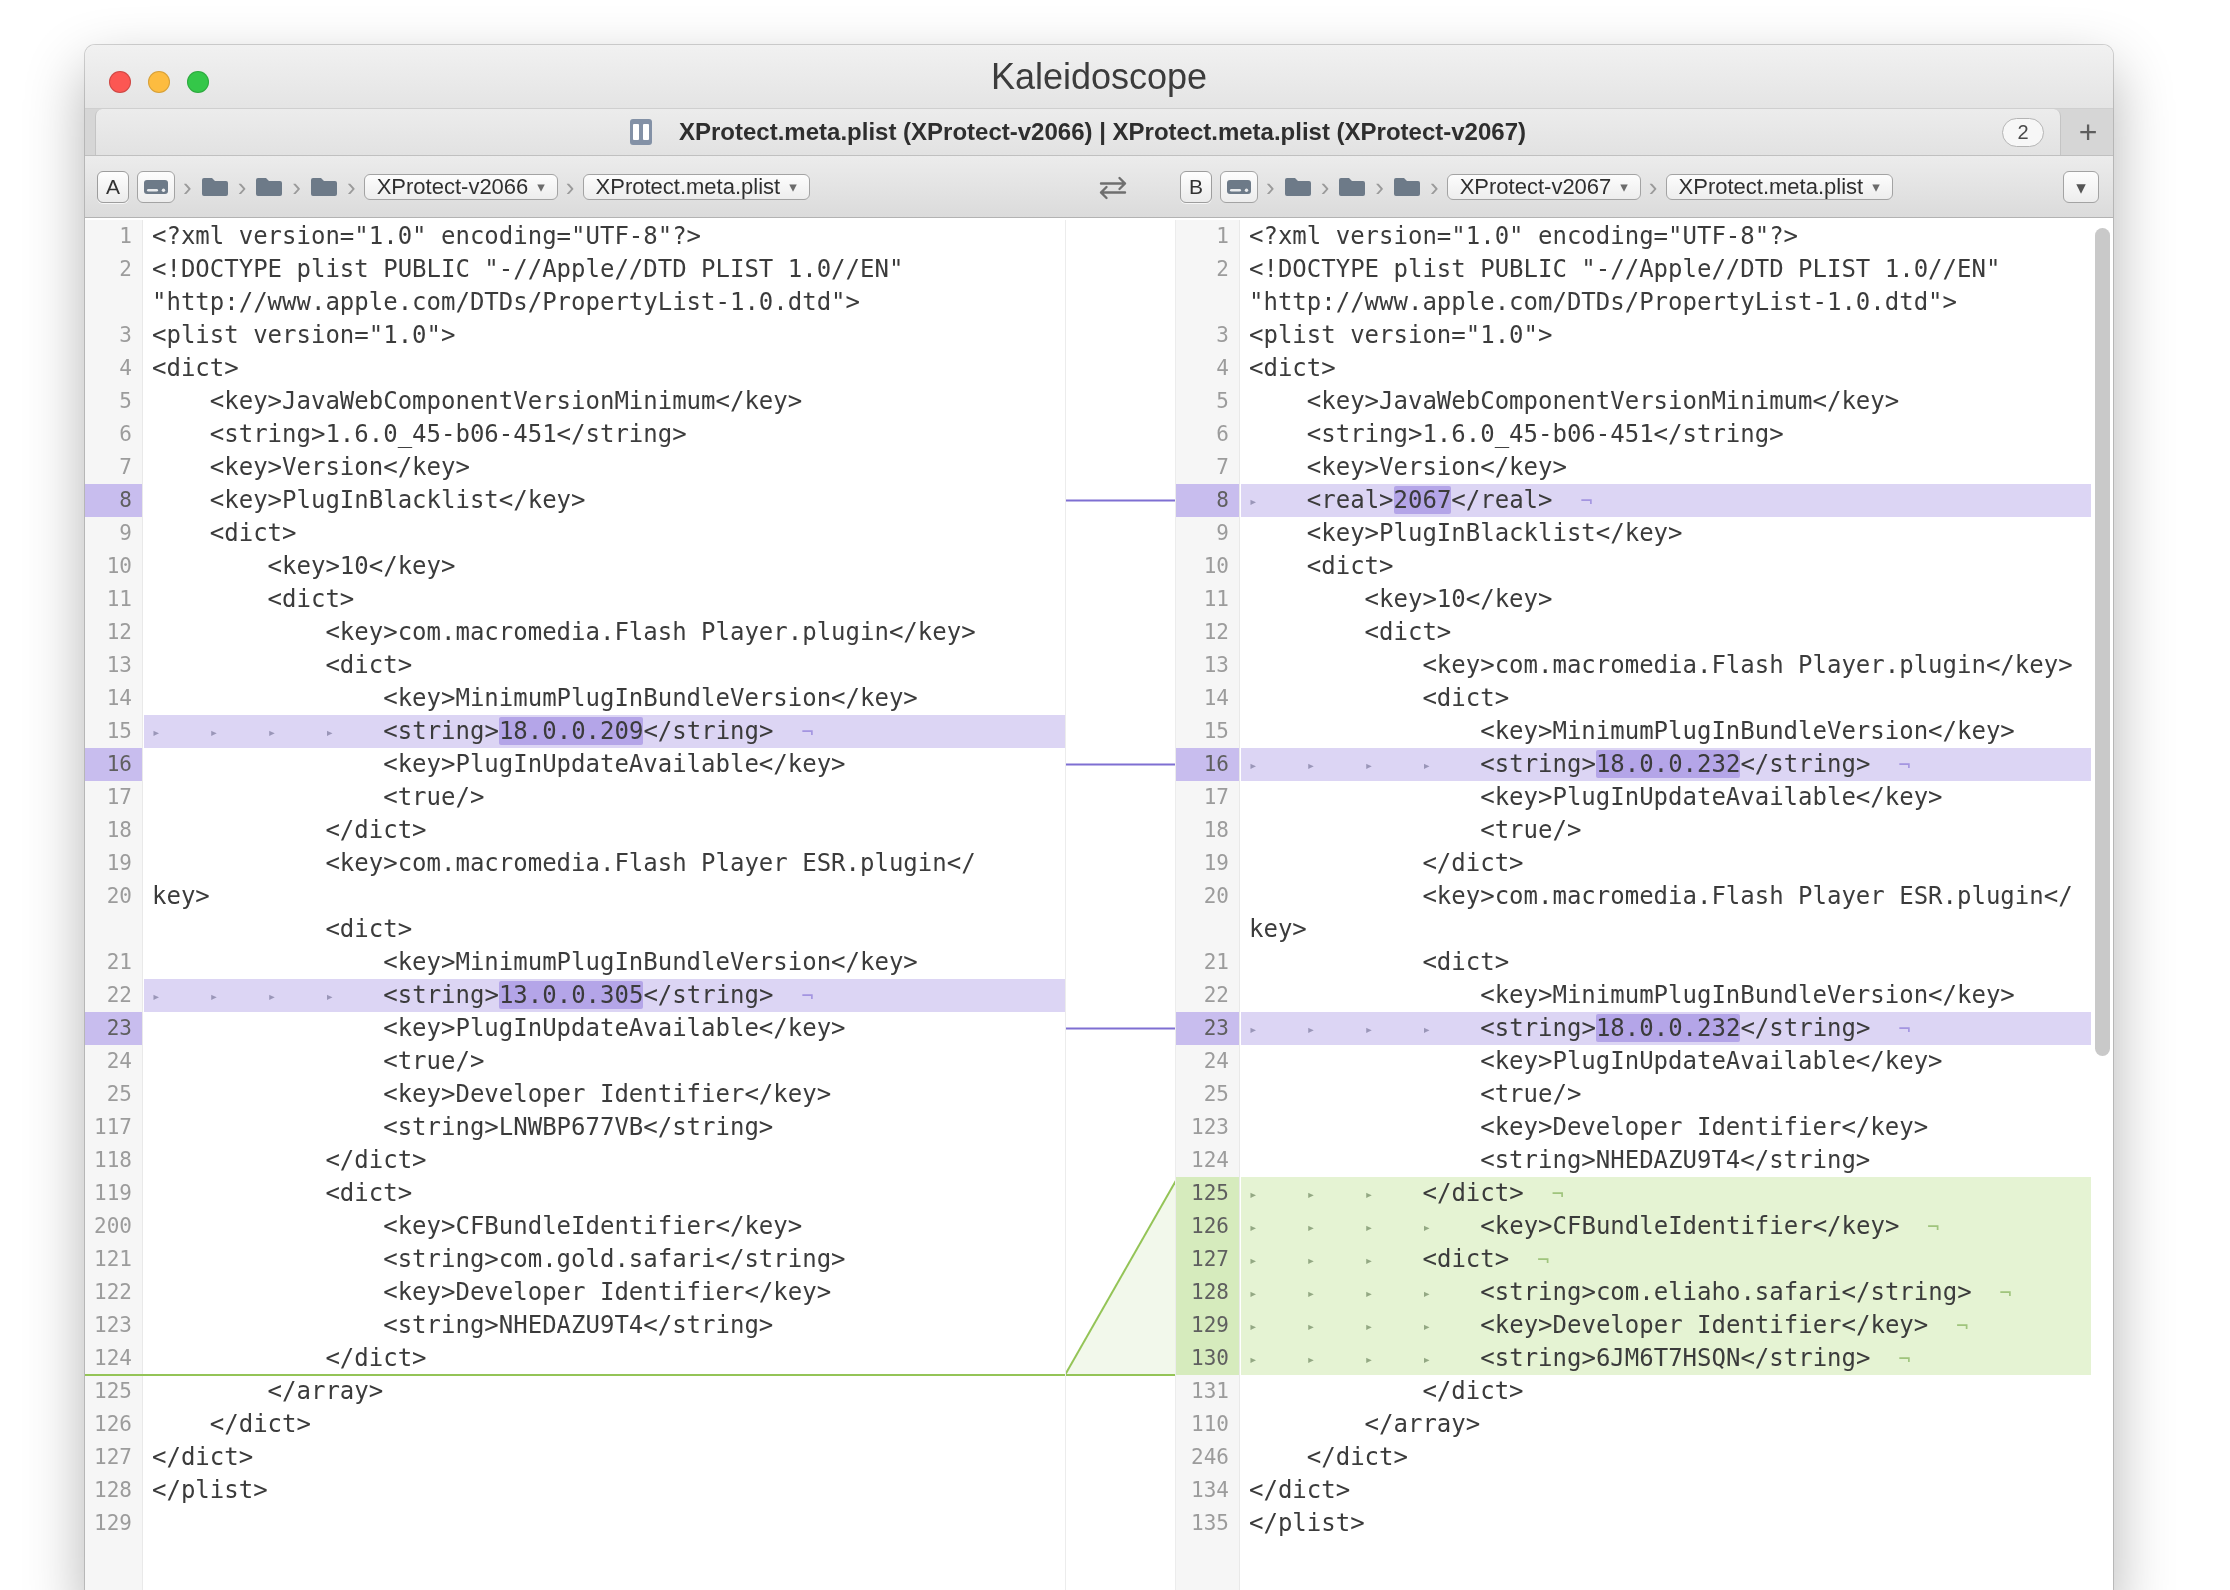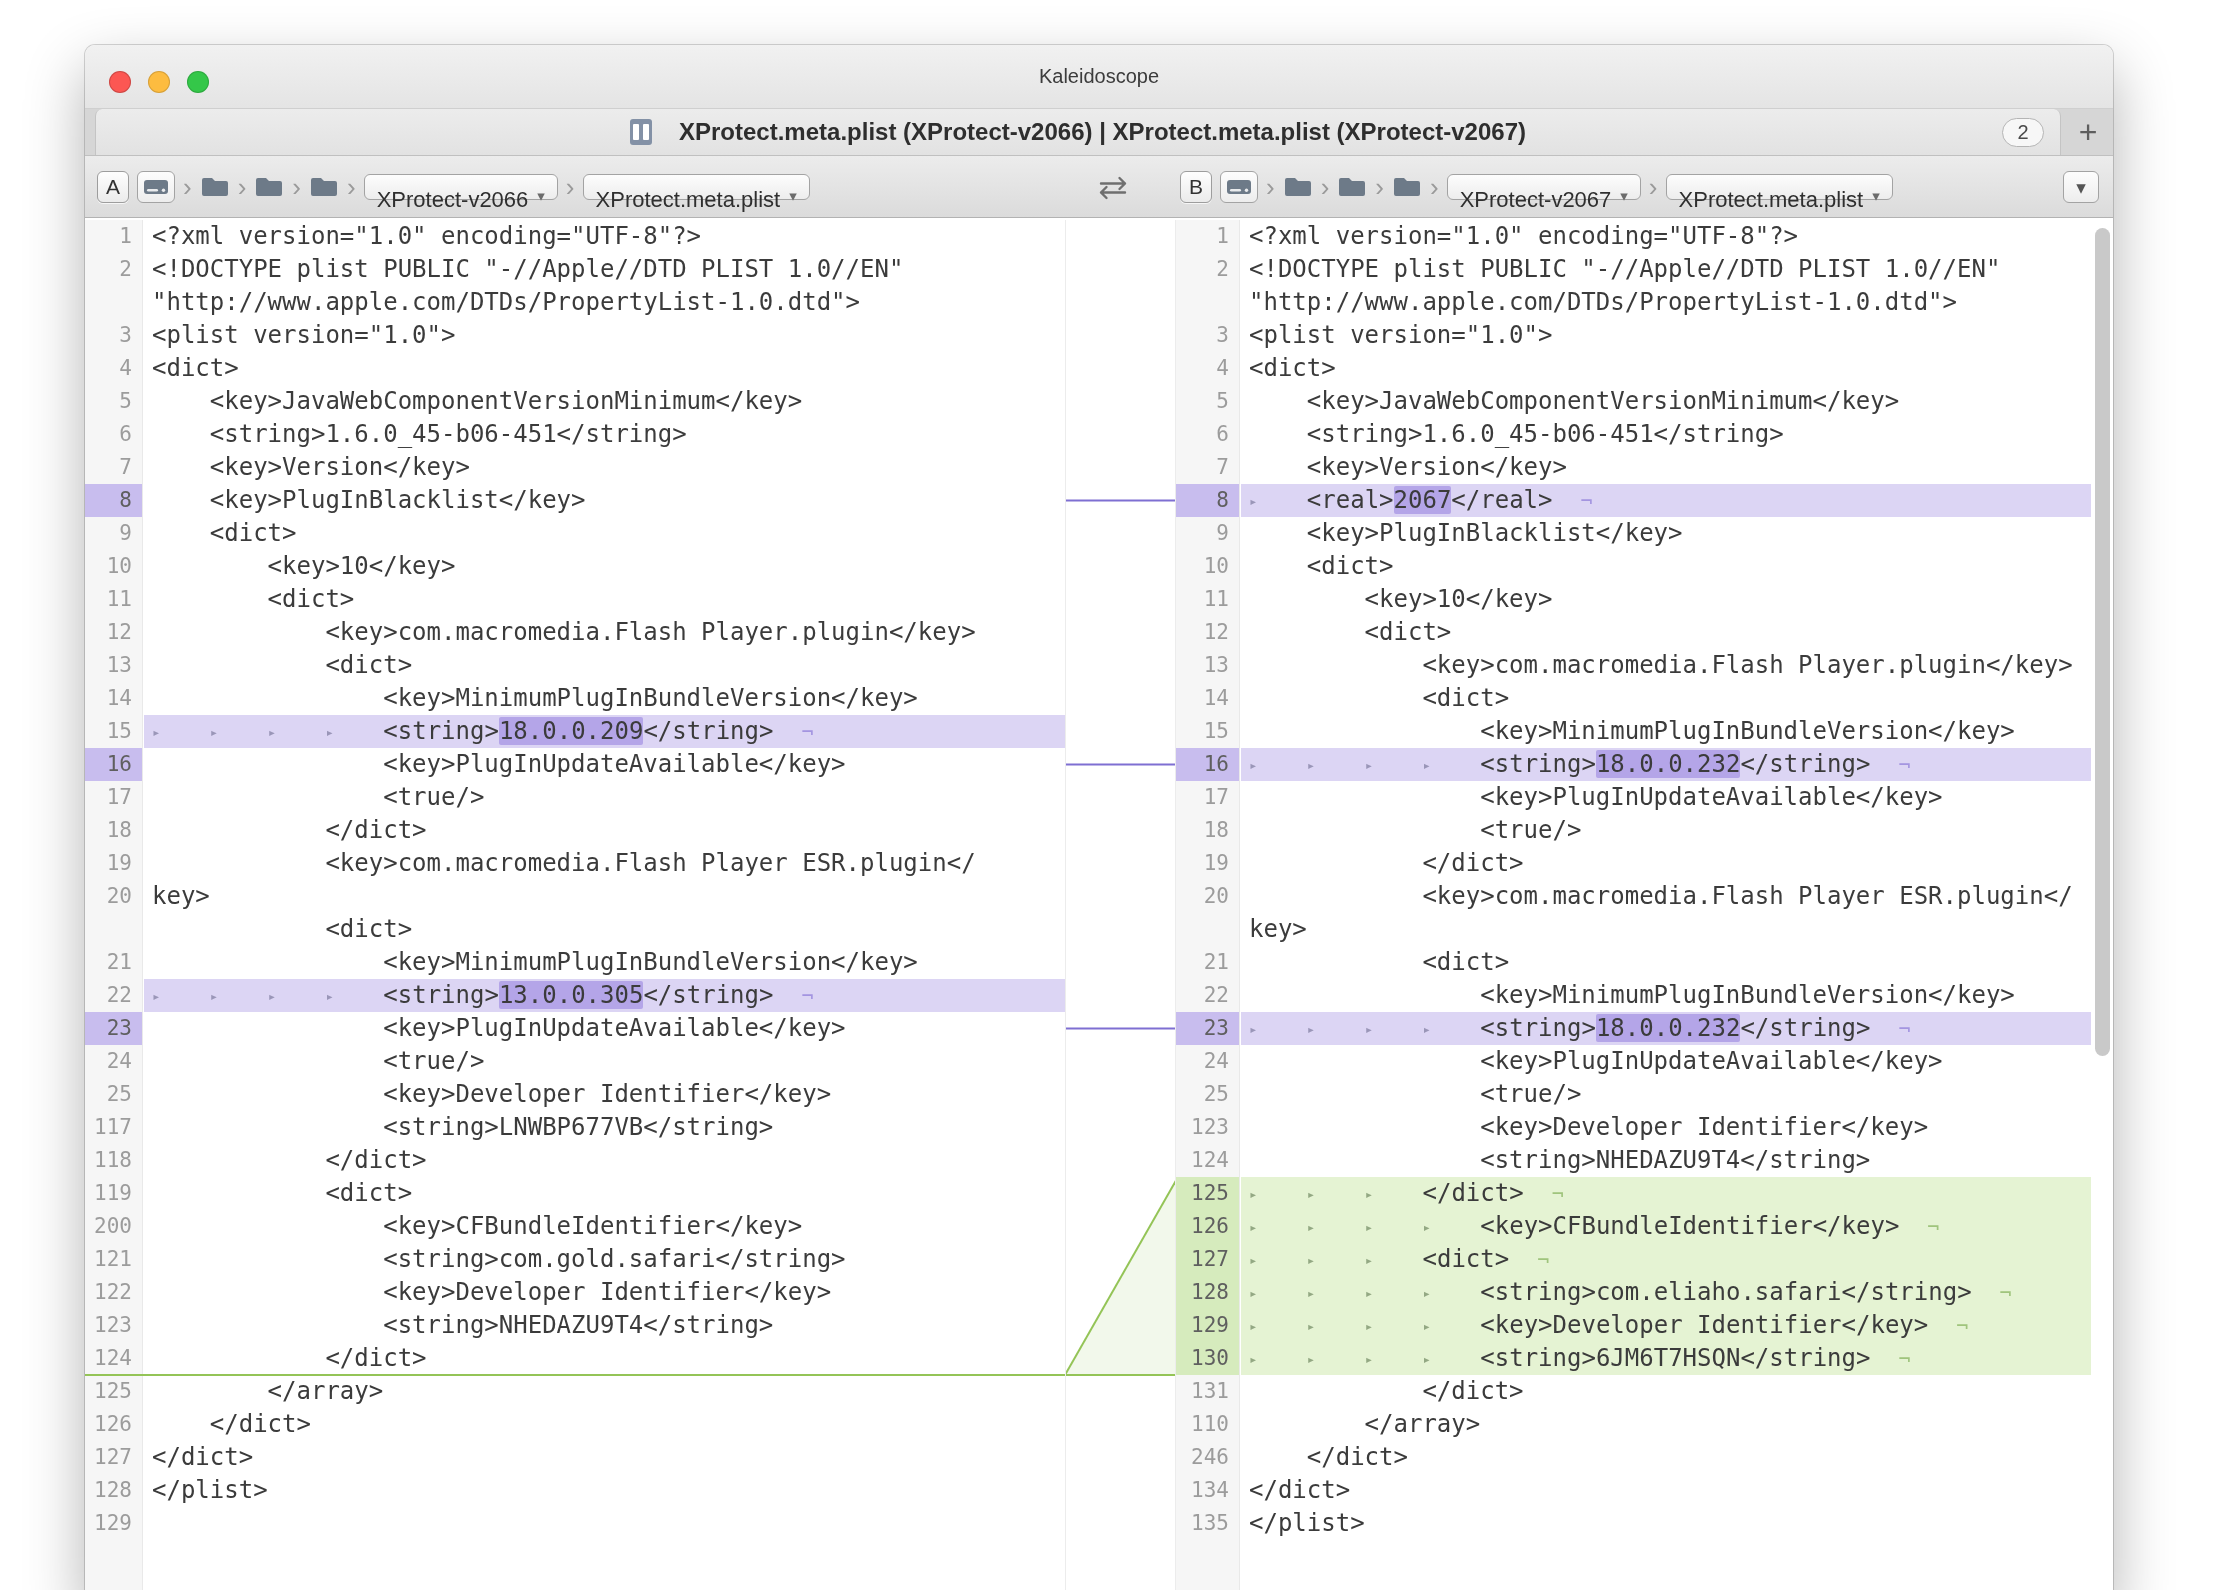--- a/index.html
+++ b/index.html
@@ -12,21 +12,21 @@
     box-shadow:0 0 0 1px rgba(0,0,0,.16), 0 24px 60px rgba(0,0,0,.30);}
 
   
   .titlebar{position:relative;height:64px;background:linear-gradient(#f1f1f1,#e4e4e4);
     border-bottom:1px solid #cfcfcf;display:flex;align-items:center;justify-content:center;}
   .traffic{position:absolute;left:24px;top:26px;display:flex;gap:17px;}
   .dot{width:22px;height:22px;border-radius:50%;}
   .dot.red{background:var(--traffic-red,#fc5753);box-shadow:inset 0 0 0 1px rgba(0,0,0,.18);}
   .dot.yellow{background:var(--traffic-yellow,#fdbc40);box-shadow:inset 0 0 0 1px rgba(0,0,0,.15);}
   .dot.green{background:var(--traffic-green,#34c749);box-shadow:inset 0 0 0 1px rgba(0,0,0,.15);}
-  .win-title{font-size:20px;color:#3c3c3c;}
+  .win-title{font-size:36px;color:#3c3c3c;}
 
   
   .tabbar{position:relative;height:47px;background:#d6d6d6;border-bottom:1px solid #c0c0c0;}
   .tab{position:absolute;left:10px;right:52px;top:0;bottom:0;background:linear-gradient(#ececec,#e2e2e2);
     border-left:1px solid #c4c4c4;border-right:1px solid #c4c4c4;border-radius:7px 7px 0 0;
     display:flex;align-items:center;justify-content:center;gap:27px;}
   .tabicon{width:22px;height:26px;background:#8391a6;border-radius:3px;position:relative;flex:0 0 auto;}
   .tabicon::before,.tabicon::after{content:"";position:absolute;top:5px;bottom:5px;width:6px;background:#fff;border-radius:1px;}
   .tabicon::before{left:3px}.tabicon::after{right:3px}
   .tab-title{font-size:24px;font-weight:bold;color:#2e2e2e;white-space:nowrap;}
@@ -42,21 +42,21 @@
     background:linear-gradient(#fefefe,#ebebeb);display:flex;align-items:center;justify-content:center;
     font-size:21px;color:#333;box-shadow:0 1px 0 rgba(255,255,255,.7);}
   #side-a{left:12px;} #side-b{left:1095px;}
   .crumbs{position:absolute;top:14px;height:34px;display:flex;align-items:center;gap:7px;}
   #crumbs-a{left:52px;} #crumbs-b{left:1135px;}
   .crumb-box{width:38px;height:32px;border:1px solid #a3a3a3;border-radius:6px;background:linear-gradient(#fdfdfd,#ededed);
     display:flex;align-items:center;justify-content:center;}
   .sep{font-size:26px;color:#9a9a9a;line-height:32px;padding:0 1px;}
   .crumb-folder{display:flex;align-items:center;}
   .crumb-drop{height:26px;border:1px solid #a3a3a3;border-radius:6px;background:linear-gradient(#fdfdfd,#ededed);
-    display:flex;gap:9px;padding:12px 12px;font-size:22px;color:#2f2f2f;white-space:nowrap;}
+    display:flex;align-items:center;gap:9px;padding:12px 12px;font-size:22px;color:#2f2f2f;white-space:nowrap;}
   .caret{font-size:15px;color:#6c6c6c;}
   .swap-btn{position:absolute;left:1004px;top:16px;width:48px;height:32px;display:flex;align-items:center;justify-content:center;}
   .disp-btn{position:absolute;right:14px;top:15px;width:36px;height:32px;border:1px solid #a3a3a3;border-radius:6px;
     background:linear-gradient(#fdfdfd,#ededed);display:flex;align-items:center;justify-content:center;
     font-size:19px;color:#555;}
 
   
   .content{position:absolute;top:175px;left:0;right:0;bottom:0;background:#fff;overflow:hidden;}
   .col{position:absolute;top:0;bottom:0;overflow:hidden;}
   #gutter-left{left:0;width:58px;background:#f6f6f6;border-right:1px solid #e9e9e9;}

